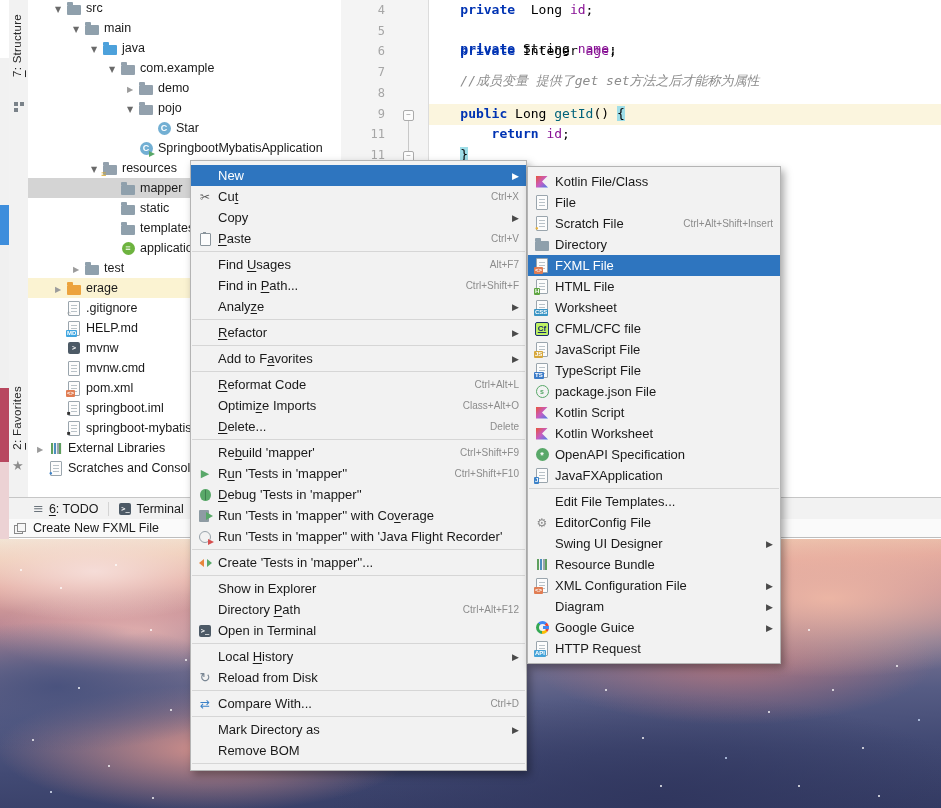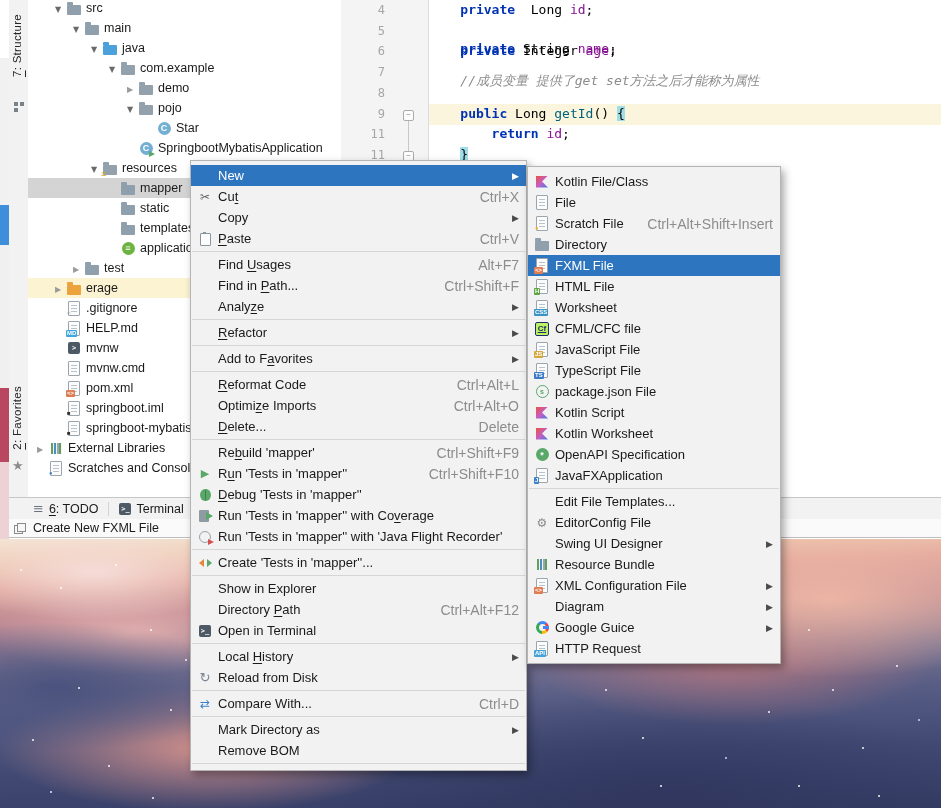--- a/index.html
+++ b/index.html
@@ -66,21 +66,21 @@
              border-bottom:1px solid #BDBDBD;display:flex;align-items:center;gap:7px;
              font-size:12.5px;color:#1A1A1A;padding-left:5px;box-sizing:border-box;z-index:2;}
   
   .menu{position:absolute;background:#F2F2F2;border:1px solid #B4B4B4;box-shadow:3px 4px 8px rgba(0,0,0,.35);
         padding:4px 0;z-index:5;box-sizing:border-box;}
   #ctxmenu{left:190px;top:160px;width:337px;}
   #newmenu{left:527px;top:166px;width:254px;}
   .mi{display:flex;align-items:center;height:21px;padding:0 7px 0 5px;font-size:13px;color:#1A1A1A;white-space:nowrap;}
   .mi .icell{width:18px;flex:0 0 18px;display:flex;justify-content:center;}
   .mi .lbl{margin-left:4px;}
-  .mi .sc{margin-left:auto;padding-left:22px;color:#8C8C8C;font-size:14px;}
+  .mi .sc{margin-left:auto;padding-left:22px;color:#8C8C8C;font-size:10px;}
   .mi .arr{margin-left:auto;color:#4A4A4A;font-size:9px;}
   .mi.sel{background:#2E75BF;color:#FFF;}
   .mi.sel .arr{color:#FFF;}
   .msep{height:1px;background:#D6D6D6;margin:2px 1px;}
   
   .ic{display:inline-flex;align-items:center;justify-content:center;flex:0 0 auto;font-style:normal;}
   .ic-glyph{font-family:"DejaVu Sans",sans-serif;line-height:1;}
   .ic-folder{width:14px;height:10px;background:var(--fc,#8FA0AC);border-radius:1px;position:relative;margin-top:3px;}
   .ic-folder::before{content:"";position:absolute;left:0;top:-3px;width:6px;height:3px;background:var(--fc,#8FA0AC);
         border-radius:1px 1px 0 0;}
@@ -431,21 +431,21 @@
       </div>
       <div class="msep"></div>
       <div class="mi">
         <span class="icell"></span>
         <span class="lbl"><u>R</u>eformat Code</span>
         <span class="sc">Ctrl+Alt+L</span>
       </div>
       <div class="mi">
         <span class="icell"></span>
         <span class="lbl">Optimi<u>z</u>e Imports</span>
-        <span class="sc">Ctrl+Alt+O</span>
+        <span class="sc">Class+Alt+O</span>
       </div>
       <div class="mi">
         <span class="icell"></span>
         <span class="lbl"><u>D</u>elete...</span>
         <span class="sc">Delete</span>
       </div>
       <div class="msep"></div>
       <div class="mi">
         <span class="icell"></span>
         <span class="lbl">Re<u>b</u>uild 'mapper'</span>

